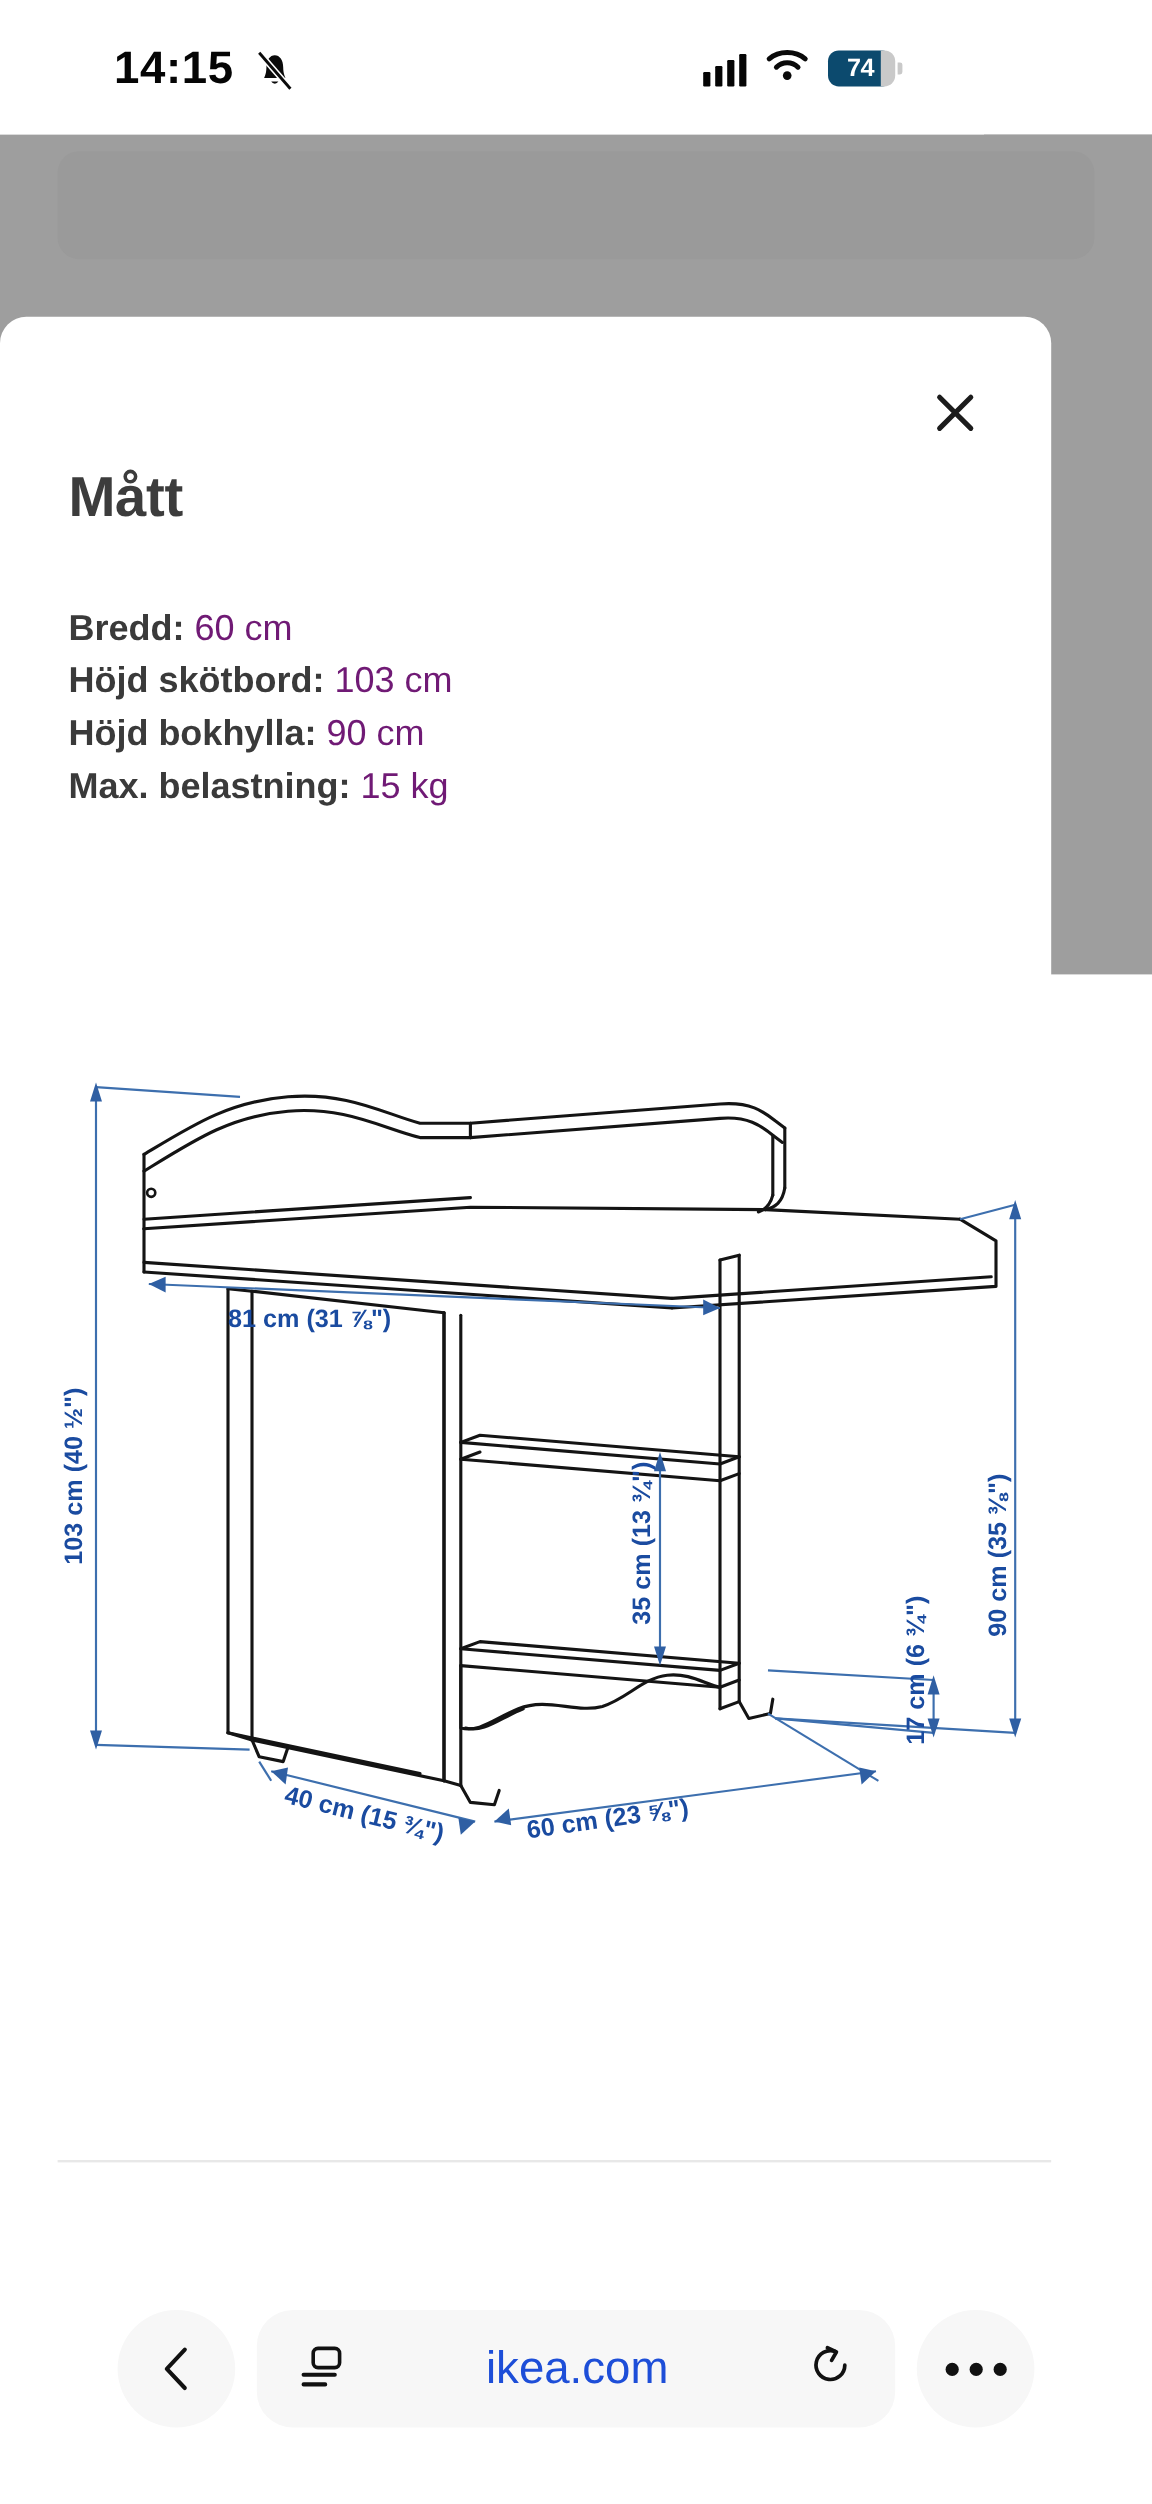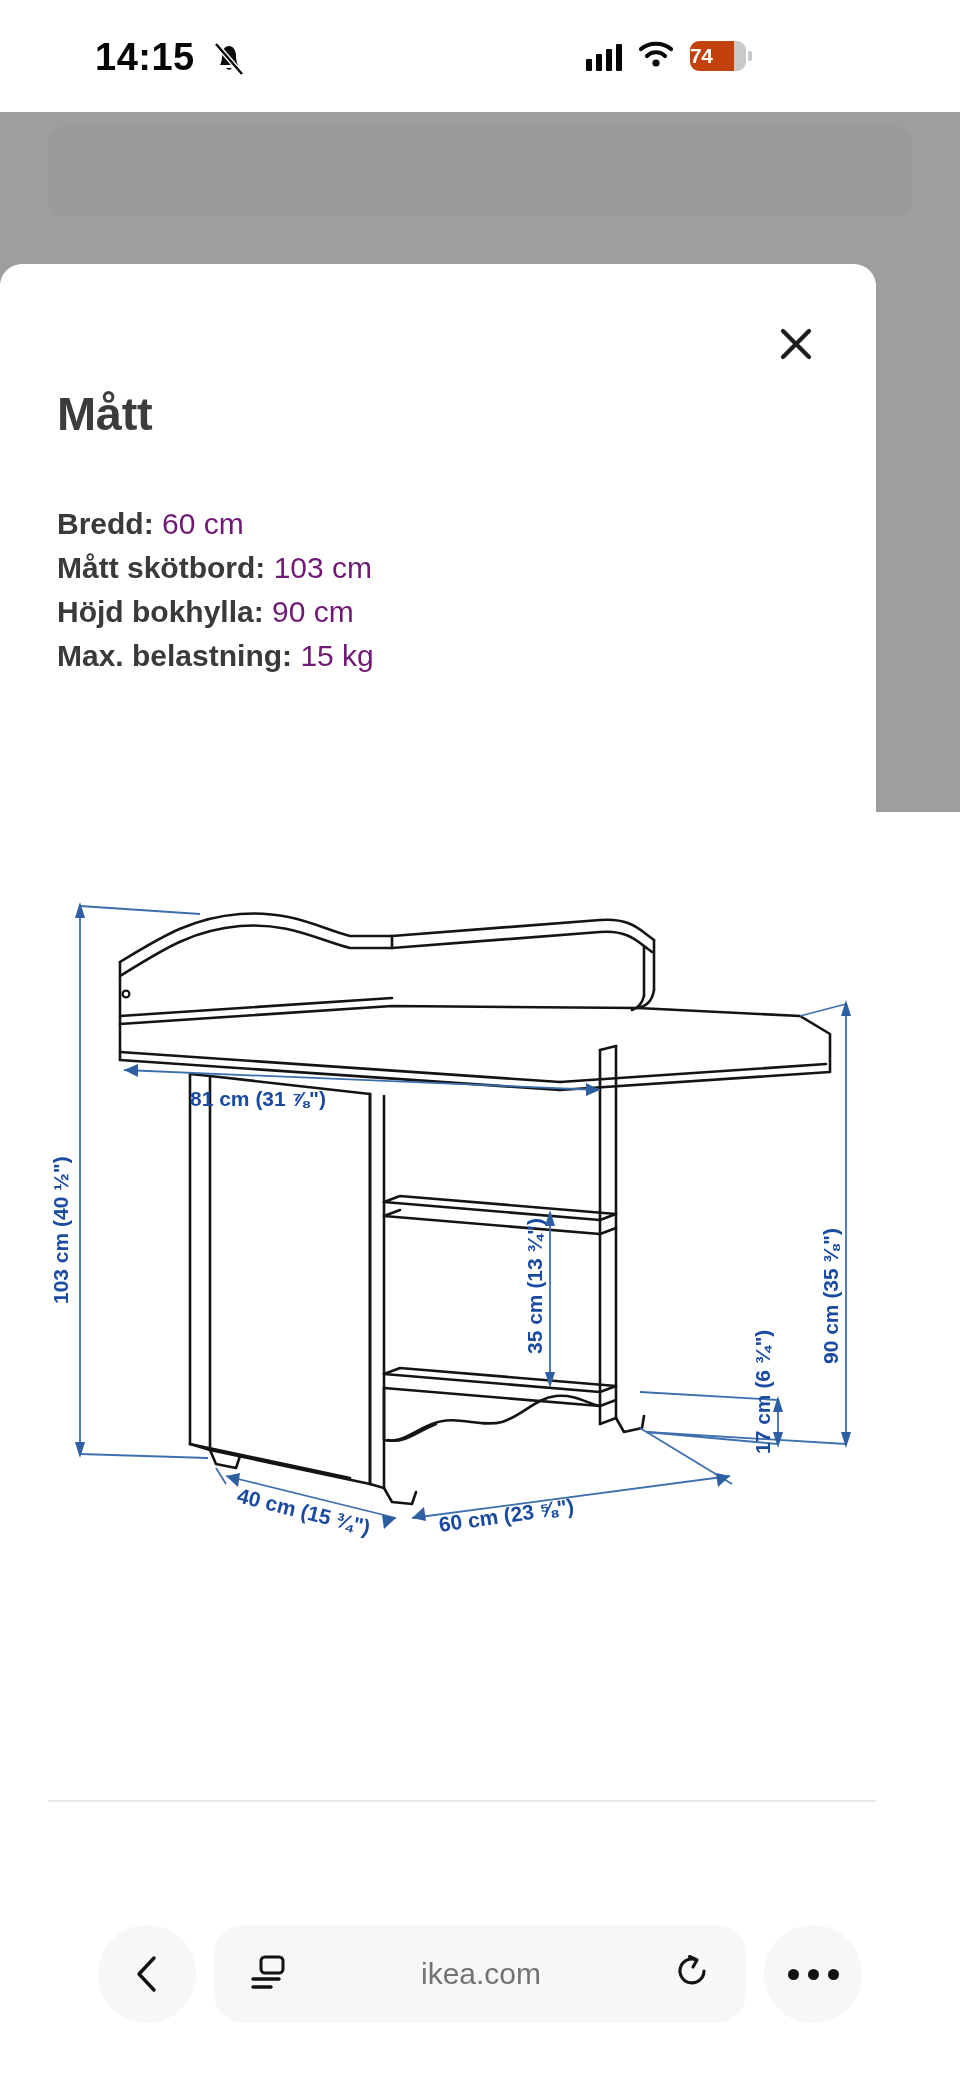--- a/index.html
+++ b/index.html
@@ -27,22 +27,22 @@
     display: flex; align-items: center; gap: 16px;
   }
   .sig { display: flex; align-items: flex-end; gap: 4px; height: 30px; }
   .sig i { display: block; width: 6px; background: #050505; border-radius: 1px; }
   .sig i:nth-child(1) { height: 12px; }
   .sig i:nth-child(2) { height: 17px; }
   .sig i:nth-child(3) { height: 22px; }
   .sig i:nth-child(4) { height: 27px; }
   .batt {
     position: relative; width: 54px; height: 30px;
-    border-radius: 9px; background: #c2410c;
-    display: flex; align-items: center; 
+    border-radius: 9px; background: #0c4a6e;
+    display: flex; align-items: center; justify-content: center;
     overflow: visible;
   }
   .batt .lvl {
     position: absolute; right: -2px; top: 0; width: 12px; height: 30px;
     background: #c9c9c9; border-radius: 0 9px 9px 0; z-index: 0;
   }
   .batt .num {
     position: relative; z-index: 2;
     color: #ffffff; font-size: 21px; font-weight: 700; letter-spacing: -0.5px;
   }
@@ -111,21 +111,21 @@
     display: flex; align-items: center; justify-content: center;
     cursor: pointer; flex: none;
   }
   .tb-url {
     width: 532px; height: 98px; border-radius: 30px;
     background: #f7f7f7;
     display: flex; align-items: center; justify-content: space-between;
     padding: 0 34px; cursor: pointer; flex: none;
   }
   .tb-url .url-text {
-    font-size: 30px; color: #737373; font-weight: 400;
+    font-size: 38px; color: #1d4ed8; font-weight: 400;
     flex: 1; text-align: center;
   }
   .dots { display: flex; gap: 9px; }
   .dots i { width: 11px; height: 11px; border-radius: 50%; background: #111111; display: block; }
 </style>
 </head>
 <body>
 
 <div class="screen">
 
@@ -142,21 +142,21 @@
     </div>
 
     <div class="sheet-title">Mått</div>
 
     <div class="specs">
       <div class="spec-row">
         <b>Bredd:</b>
         <span>60 cm</span>
       </div>
       <div class="spec-row">
-        <b>Mått skötbord:</b>
+        <b>Höjd skötbord:</b>
         <span>103 cm</span>
       </div>
       <div class="spec-row">
         <b>Höjd bokhylla:</b>
         <span>90 cm</span>
       </div>
       <div class="spec-row">
         <b>Max. belastning:</b>
         <span>15 kg</span>
       </div>

